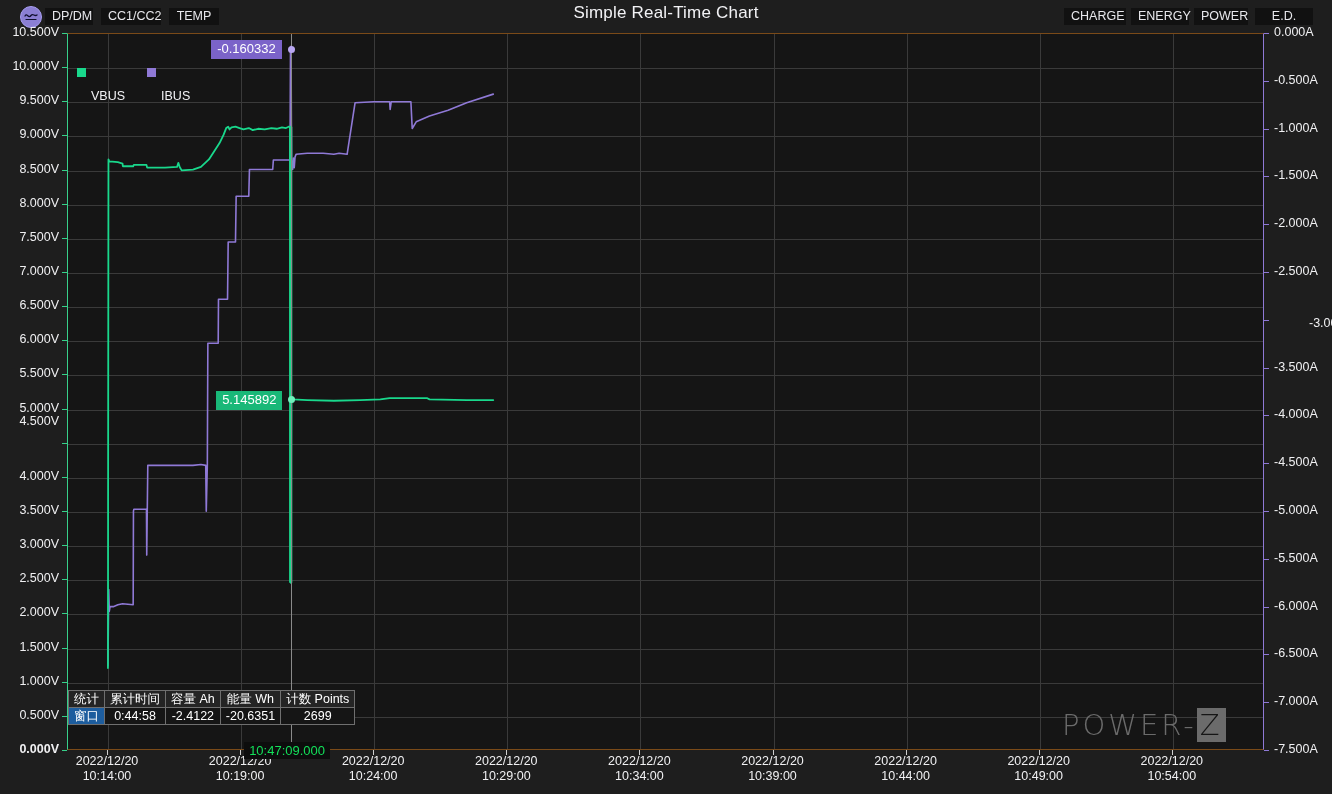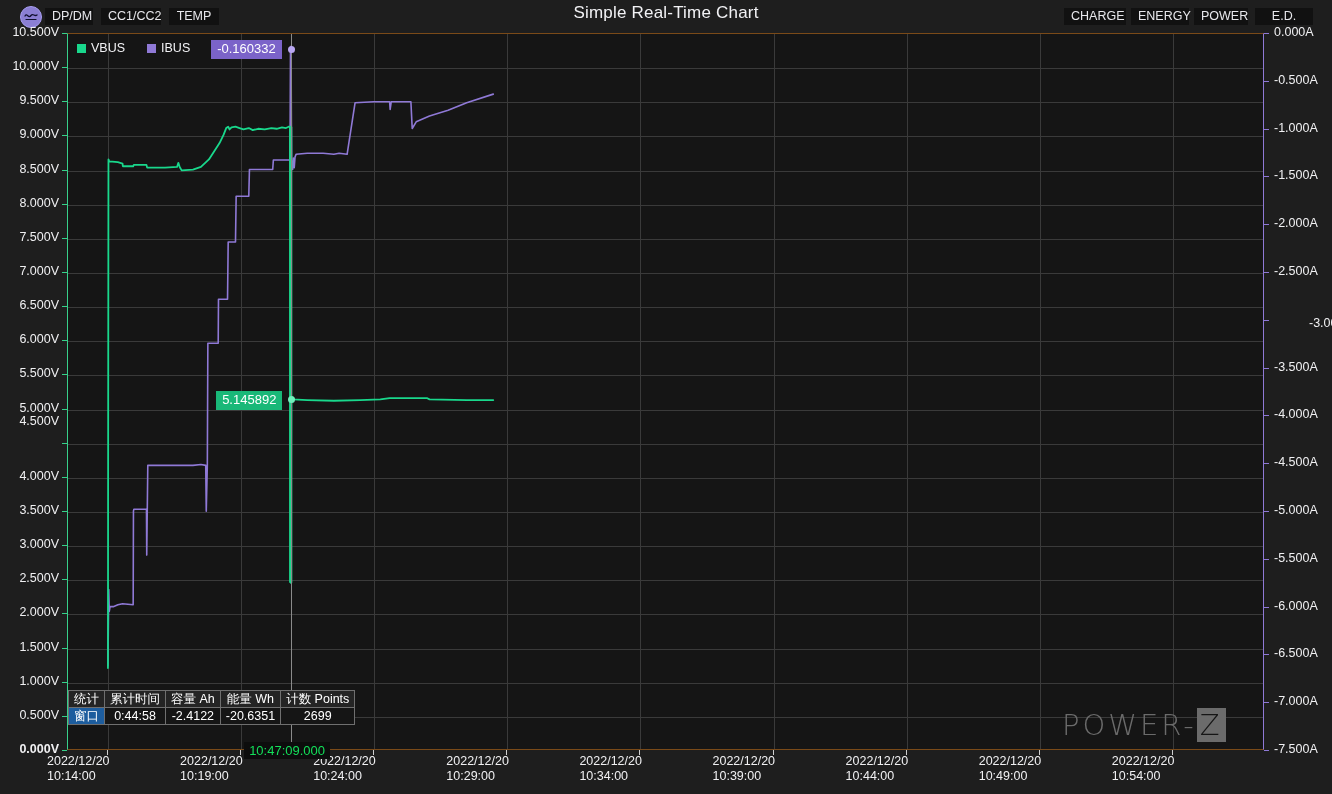--- a/index.html
+++ b/index.html
@@ -91,39 +91,39 @@
   .ylab.r { left: 10px; text-align: left; }
   .tickmark { position: absolute; height: 1px; }
   .tickmark.l { right: 0; width: 5px; background: #37d08a; }
   .tickmark.r { left: 0; width: 5px; background: #8f79d6; }
 
   
   .xlab {
     position: absolute;
     color: #f0f0f2;
     font-size: 12.5px;
-    text-align: left;
+    text-align: center;
     width: 120px;
     line-height: 15px;
     white-space: nowrap;
   }
   #xaxis-title {
     position: absolute; left: 0; top: 780px; width: 1332px;
     text-align: center; color: #e4e4ea; font-size: 12.5px;
   }
 
   
   #legend {
     position: absolute; left: 77px; top: 41px;
     display: flex; gap: 22px; align-items: center;
     z-index: 12;
   }
   .legend-item { display: flex; align-items: center; gap: 5px; }
   .legend-swatch { width: 9px; height: 9px; display: inline-block; }
-  .legend-text { color: #f2f2f5; font-size: 12.5px; }
+  .legend-text { color: #f2f2f5; font-size: 12.5px; margin-top: 48px; }
 
   
   #cursor-line {
     position: absolute;
     top: 0; bottom: 0;
     width: 1px;
     background: #8a8a8a;
     z-index: 8;
   }
   .vtag {

